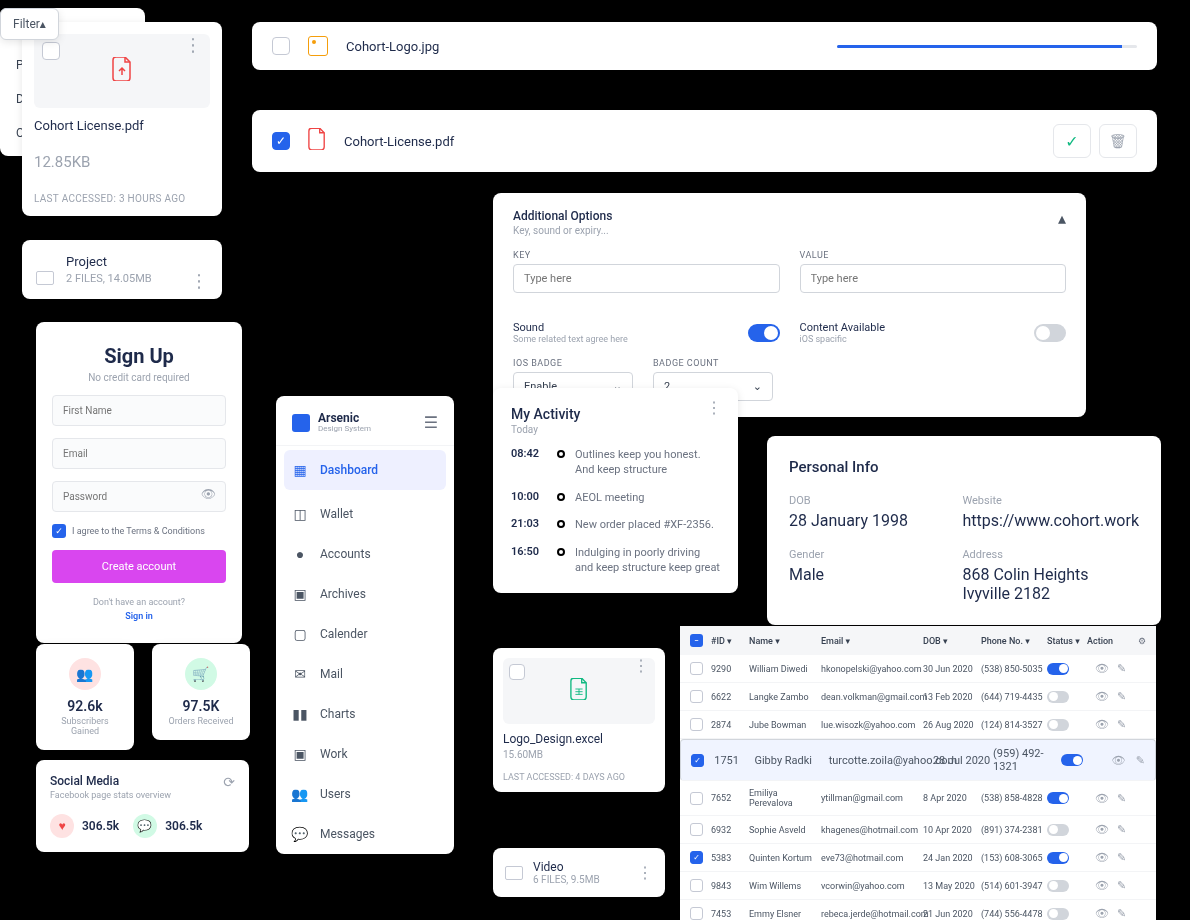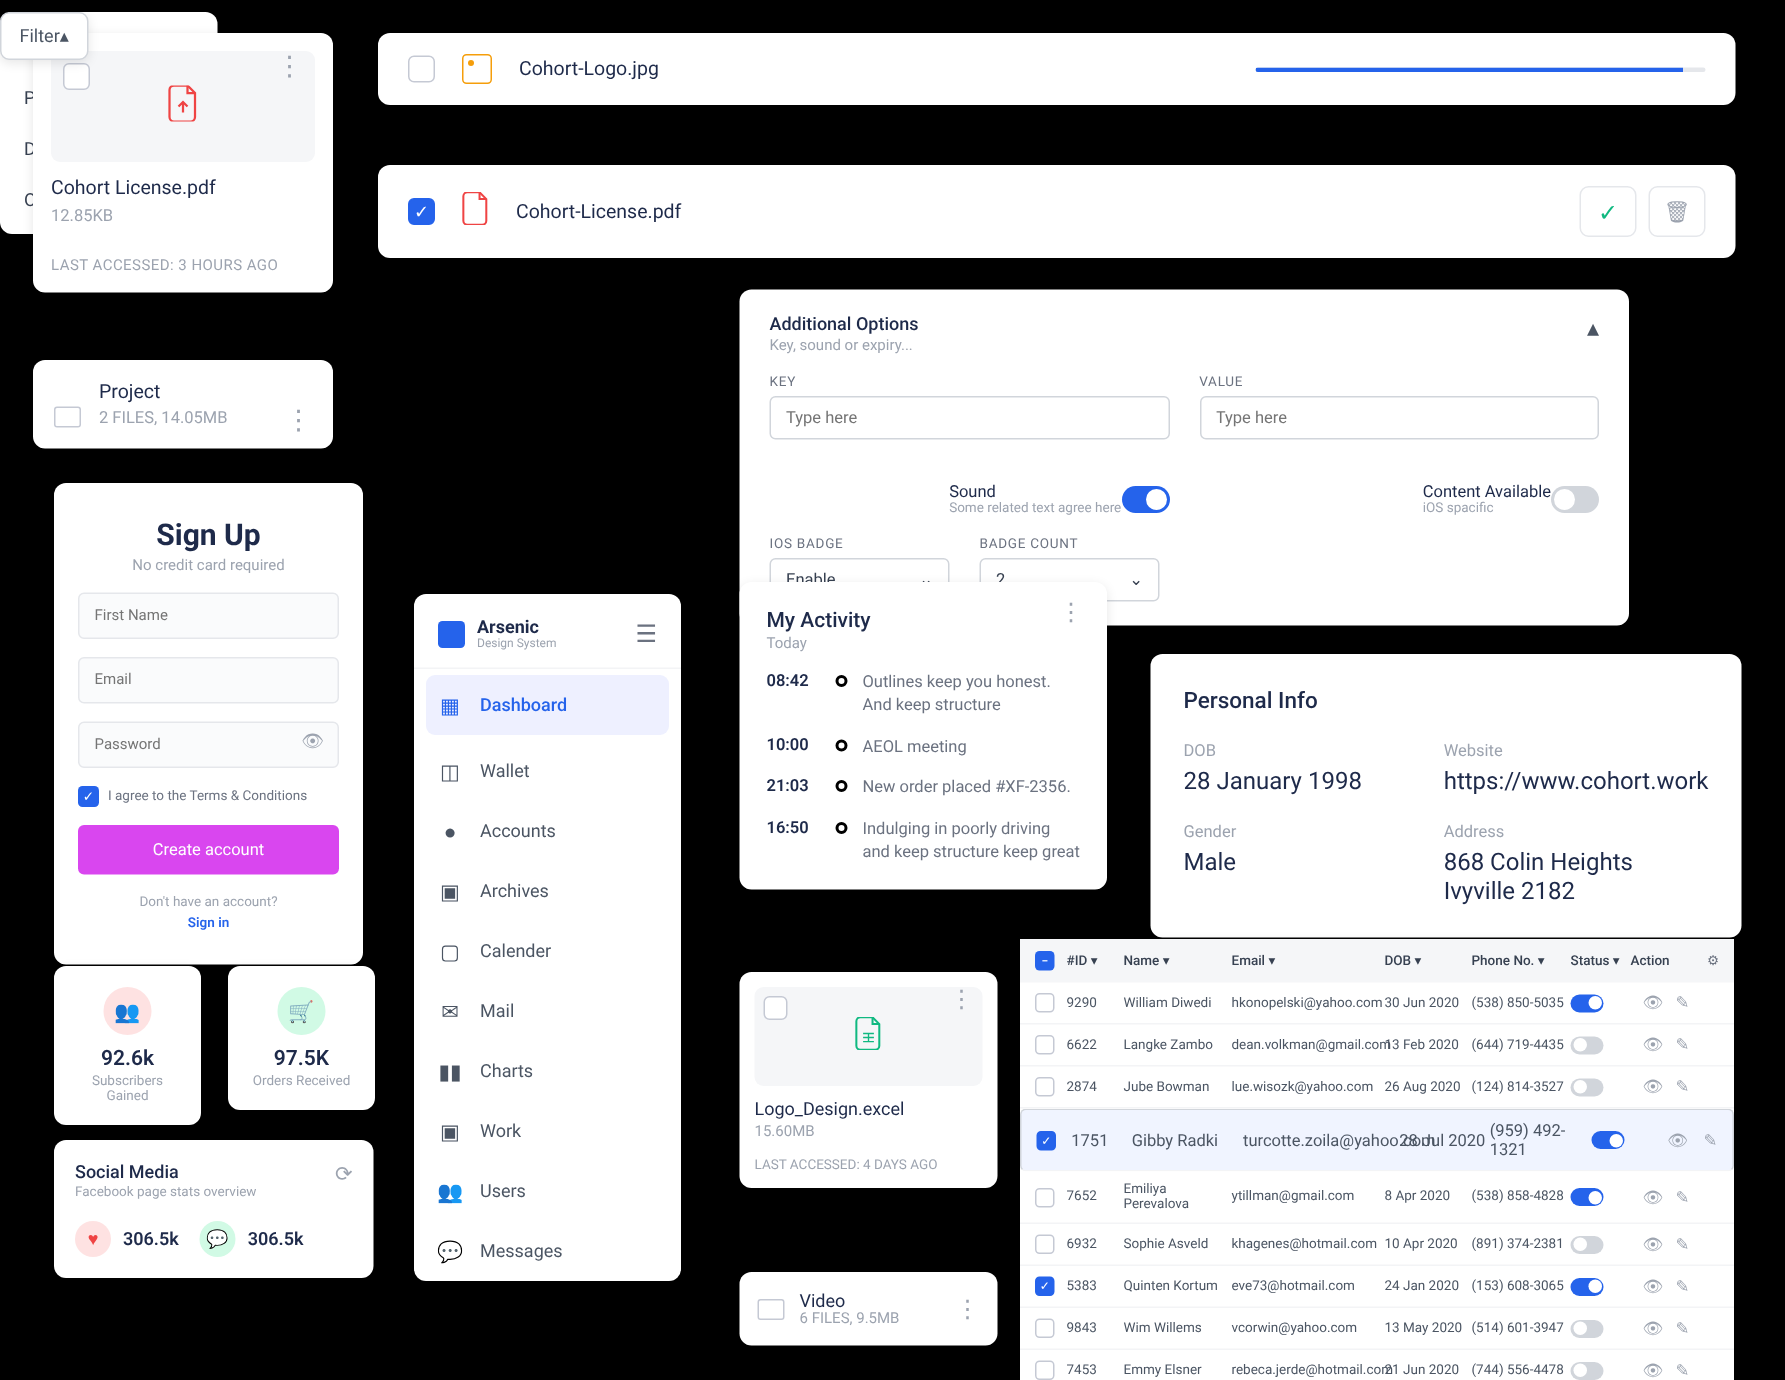--- a/index.html
+++ b/index.html
@@ -6,21 +6,21 @@
 body{background:#000;width:1190px;height:920px;position:relative;overflow:hidden}
 .card{background:#fff;border-radius:8px;position:absolute;box-shadow:0 2px 8px rgba(0,0,0,0.1)}
 
 
 .ft1{left:22px;top:22px;width:200px;padding:12px}
 .ft1 .thumb{background:#f5f6f8;border-radius:6px;height:74px;display:flex;align-items:center;justify-content:center;position:relative}
 .ft1 .cb{position:absolute;left:8px;top:8px;width:18px;height:18px;border:1.5px solid #c5c9d4;border-radius:4px;background:#fff}
 .ft1 .dots{position:absolute;right:8px;top:6px;color:#9ca3af;cursor:pointer;font-size:18px;line-height:0.5}
 .pdf-icon{color:#ef4444;font-size:20px}
 .ft1 .name{font-size:13px;color:#1e2a4a;margin-top:10px}
-.ft1 .size{font-size:11px;color:#9ca3af;margin-top:4px}
+.ft1 .size{font-size:15px;color:#9ca3af;margin-top:20px}
 .ft1 .access{font-size:10px;color:#9ca3af;margin-top:22px;letter-spacing:0.3px}
 
 
 .folder{left:22px;top:240px;width:200px;padding:14px;display:flex;align-items:flex-end;gap:12px}
 .folder-icon{width:18px;height:14px;border:1.5px solid #c5c9d4;border-radius:2px}
 .folder .info .n{font-size:13px;color:#1e2a4a}
 .folder .info .s{font-size:11px;color:#9ca3af;margin-top:3px}
 .folder .dots{margin-left:auto;color:#9ca3af;font-size:18px;line-height:0.5}
 
 
@@ -53,21 +53,21 @@
 .opts-col{flex:1}
 .opts-lbl{font-size:9px;color:#6b7280;letter-spacing:0.5px;margin-bottom:4px}
 .inp{width:100%;border:1px solid #d1d5db;border-radius:4px;padding:7px 10px;font-size:11px;color:#9ca3af}
 .sel{width:100%;border:1px solid #d1d5db;border-radius:4px;padding:7px 10px;font-size:11px;color:#374151;display:flex;justify-content:space-between;align-items:center}
 .toggle{width:32px;height:18px;border-radius:10px;position:relative;cursor:pointer}
 .toggle.on{background:#2563eb}
 .toggle.off{background:#d1d5db}
 .toggle::after{content:'';position:absolute;width:14px;height:14px;background:#fff;border-radius:50%;top:2px}
 .toggle.on::after{right:2px}
 .toggle.off::after{left:2px}
-.srow{display:flex;justify-content:flex-end;align-items:center;margin-top:14px}
+.srow{display:flex;justify-content:space-between;align-items:center;margin-top:14px}
 
 
 .signup{left:36px;top:322px;width:206px;padding:22px 16px}
 .signup .h{font-size:20px;font-weight:700;color:#1e2a4a;text-align:center}
 .signup .sh{font-size:10px;color:#9ca3af;text-align:center;margin-top:4px}
 .sinp{width:100%;border:1px solid #e5e7eb;border-radius:4px;padding:9px 10px;font-size:10px;color:#9ca3af;margin-top:12px;background:#fafbfc}
 .pwrap{position:relative}
 .eye{position:absolute;right:10px;top:50%;transform:translateY(-30%);color:#9ca3af;font-size:12px}
 .tcrow{display:flex;align-items:center;gap:6px;margin-top:12px}
 .tcrow .cb3{width:14px;height:14px;background:#2563eb;border-radius:3px;display:flex;align-items:center;justify-content:center;color:#fff;font-size:9px}

